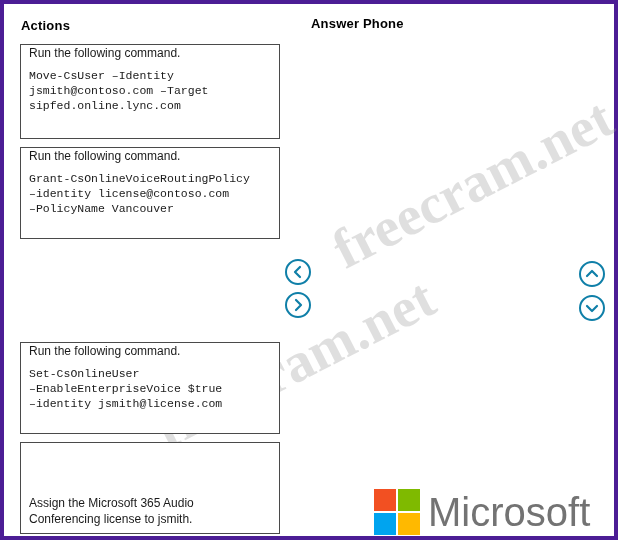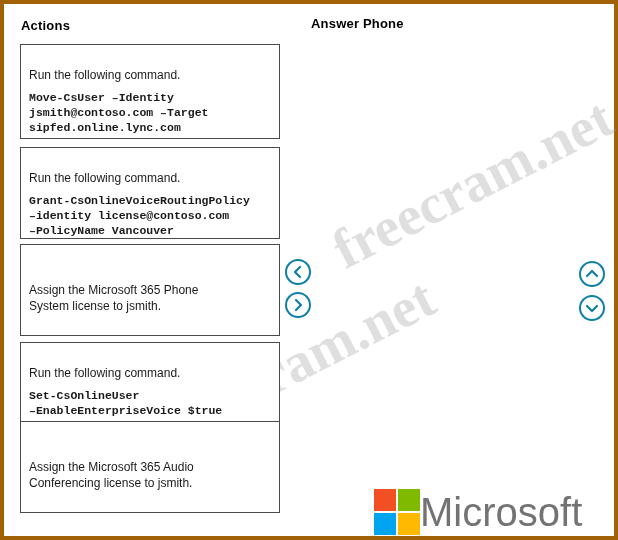--- a/index.html
+++ b/index.html
@@ -11,57 +11,56 @@
     height: 540px;
     background: #ffffff;
     font-family: "Liberation Sans", sans-serif;
     overflow: hidden;
   }
   #root {
     position: relative;
     width: 618px;
     height: 540px;
     box-sizing: border-box;
-    border: 4px solid #a16207;
+    border: 4px solid #4c1d95;
     background: #ffffff;
   }
   .panel-title {
     position: absolute;
     font-size: 13px;
     font-weight: bold;
     color: #000000;
     letter-spacing: 0.2px;
   }
   #actions-title { left: 17px; top: 14px; }
   #answer-title  { left: 307px; top: 12px; }
 
   .action-card {
     position: absolute;
     left: 16px;
     width: 260px;
     box-sizing: border-box;
     border: 1px solid #4a4a4a;
     background: #ffffff;
-    padding: 22px 8px 6px 8px;
+    padding: 0 8px 6px 8px;
   }
   .action-card .plain {
     font-family: "Liberation Sans", sans-serif;
     font-size: 12px;
     color: #1a1a1a;
     line-height: 16px;
     white-space: pre-wrap;
   }
   .action-card .code {
     font-family: "Liberation Mono", monospace;
     font-size: 11.5px;
     color: #1a1a1a;
     line-height: 15px;
     white-space: pre;
     margin-top: 7px;
-    font-weight: bold;
   }
 
   
   .circle-btn {
     position: absolute;
     width: 26px;
     height: 26px;
     border-radius: 50%;
     border: 2px solid #0f7fa8;
     background: #ffffff;
@@ -99,21 +98,21 @@
   #ms-logo .squares {
     width: 46px;
     height: 46px;
     display: grid;
     grid-template-columns: 22px 22px;
     grid-template-rows: 22px 22px;
     gap: 2px;
   }
   #ms-logo .sq { width: 22px; height: 22px; }
   #ms-logo .wordmark {
-    margin-left: 0;
+    margin-left: 8px;
     font-family: "Liberation Sans", sans-serif;
     font-size: 40px;
     color: #737373;
     line-height: 40px;
   }
 </style>
 </head>
 <body>
 
 <div id="root">
@@ -130,33 +129,29 @@
 sipfed.online.lync.com</div>
   </div>
 
   <div class="action-card" style="top:143px; height:92px;">
     <div class="plain">Run the following command.</div>
     <div class="code">Grant-CsOnlineVoiceRoutingPolicy
 –identity license@contoso.com
 –PolicyName Vancouver</div>
   </div>
 
-  <div class="action-card" style="top:240px; height:92px; display:flex; align-items:center;">
-    <div class="plain">Assign the Microsoft 365 Phone
-System license to jsmith.</div>
-  </div>
 
   <div class="action-card" style="top:338px; height:92px;">
     <div class="plain">Run the following command.</div>
     <div class="code">Set-CsOnlineUser
 –EnableEnterpriseVoice $true
 –identity jsmith@license.com</div>
   </div>
 
-  <div class="action-card" style="top:417px; height:92px; display:flex; align-items:center;">
+  <div class="action-card" style="top:438px; height:92px; display:flex; align-items:flex-end;">
     <div class="plain">Assign the Microsoft 365 Audio
 Conferencing license to jsmith.</div>
   </div>
 
   <div class="wm-diag" style="left:318px; top:220px;">freecram.net</div>
 
   <div class="circle-btn" style="left:281px; top:255px;">
     <svg width="14" height="14" viewBox="0 0 14 14" aria-hidden="true">
       <polyline points="9,2 4,7 9,12" fill="none" stroke="#0f7fa8" stroke-width="2.2" stroke-linecap="round" stroke-linejoin="round"></polyline>
     </svg>

